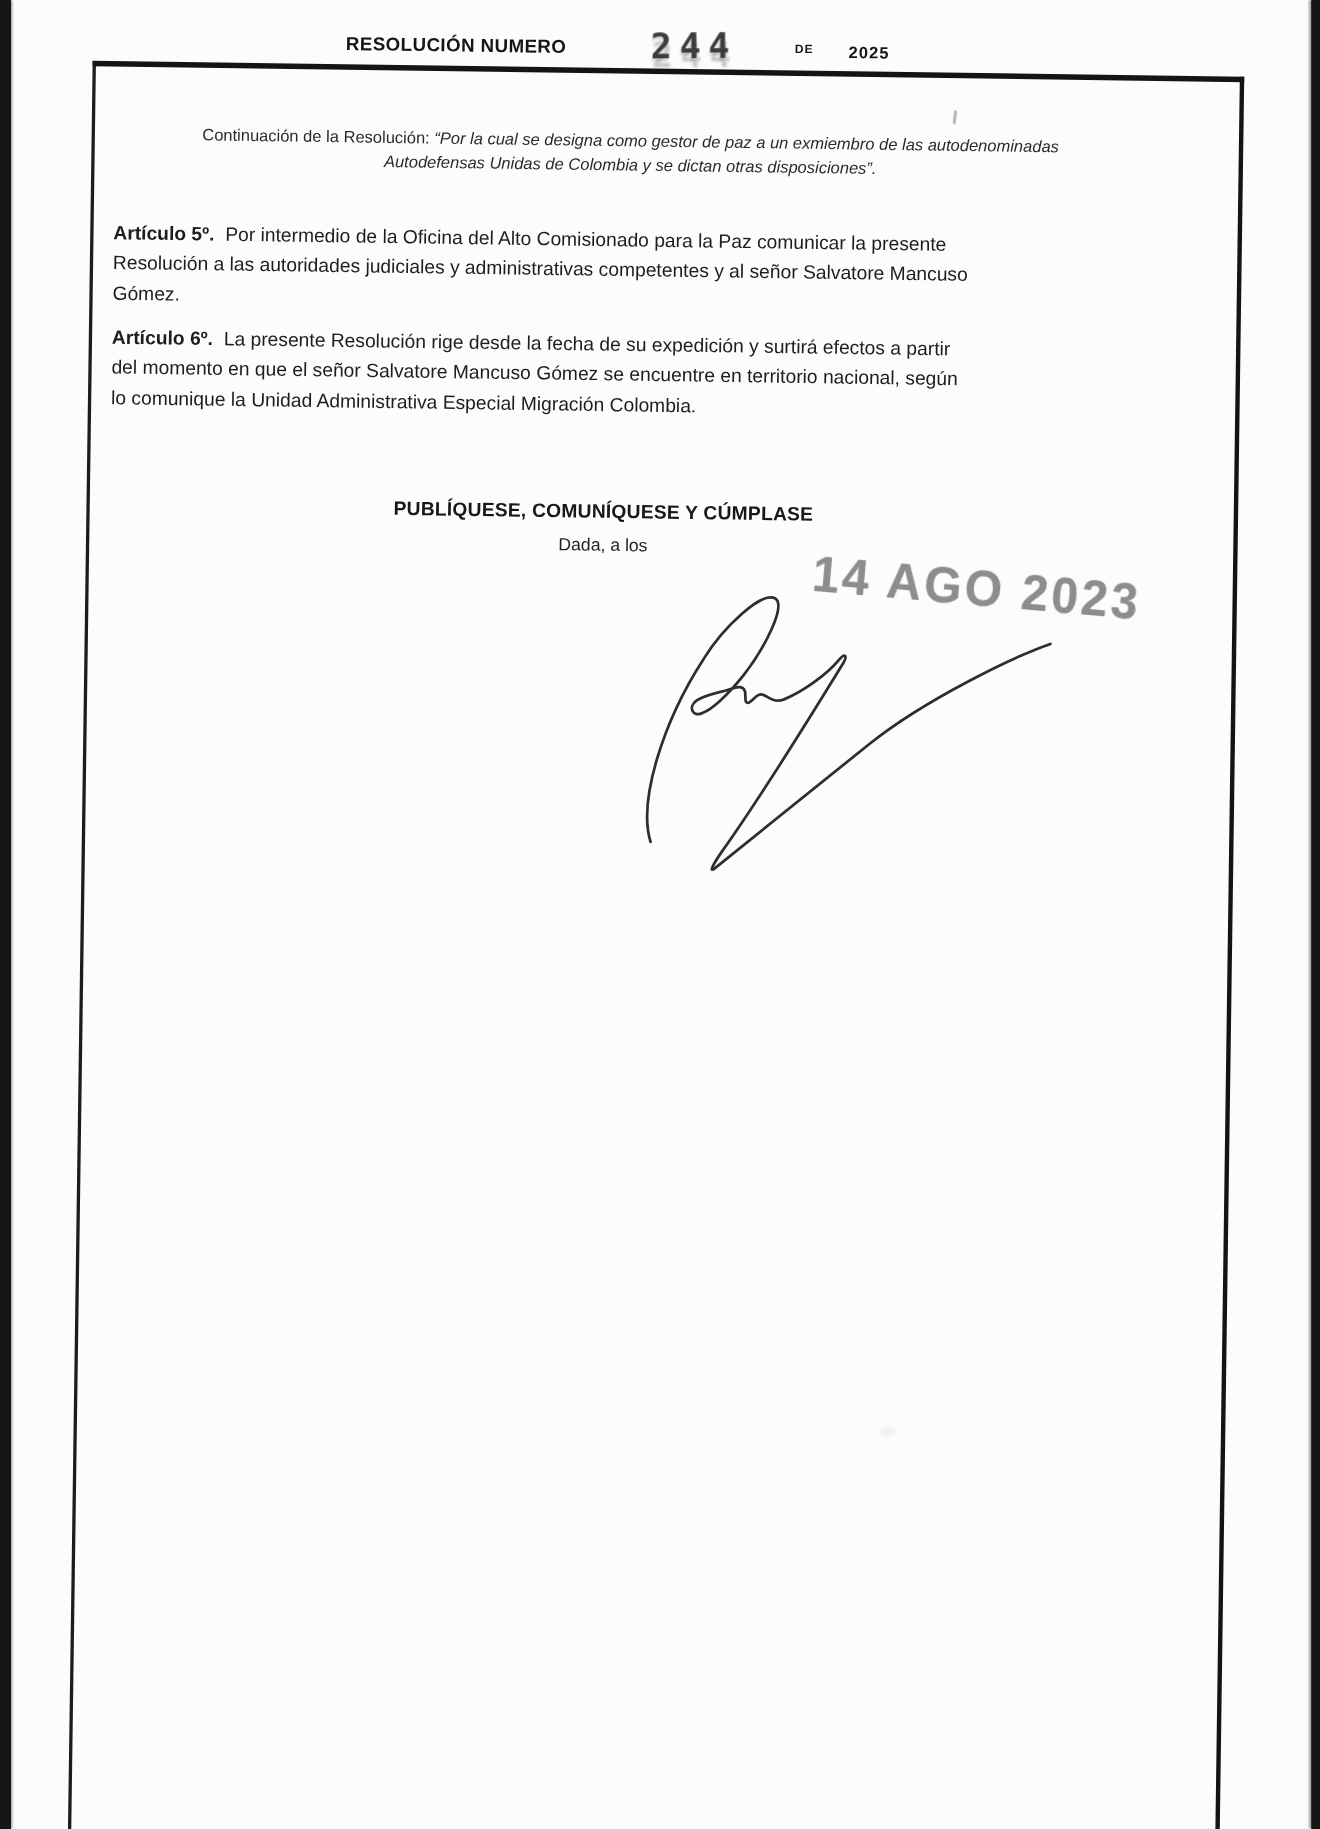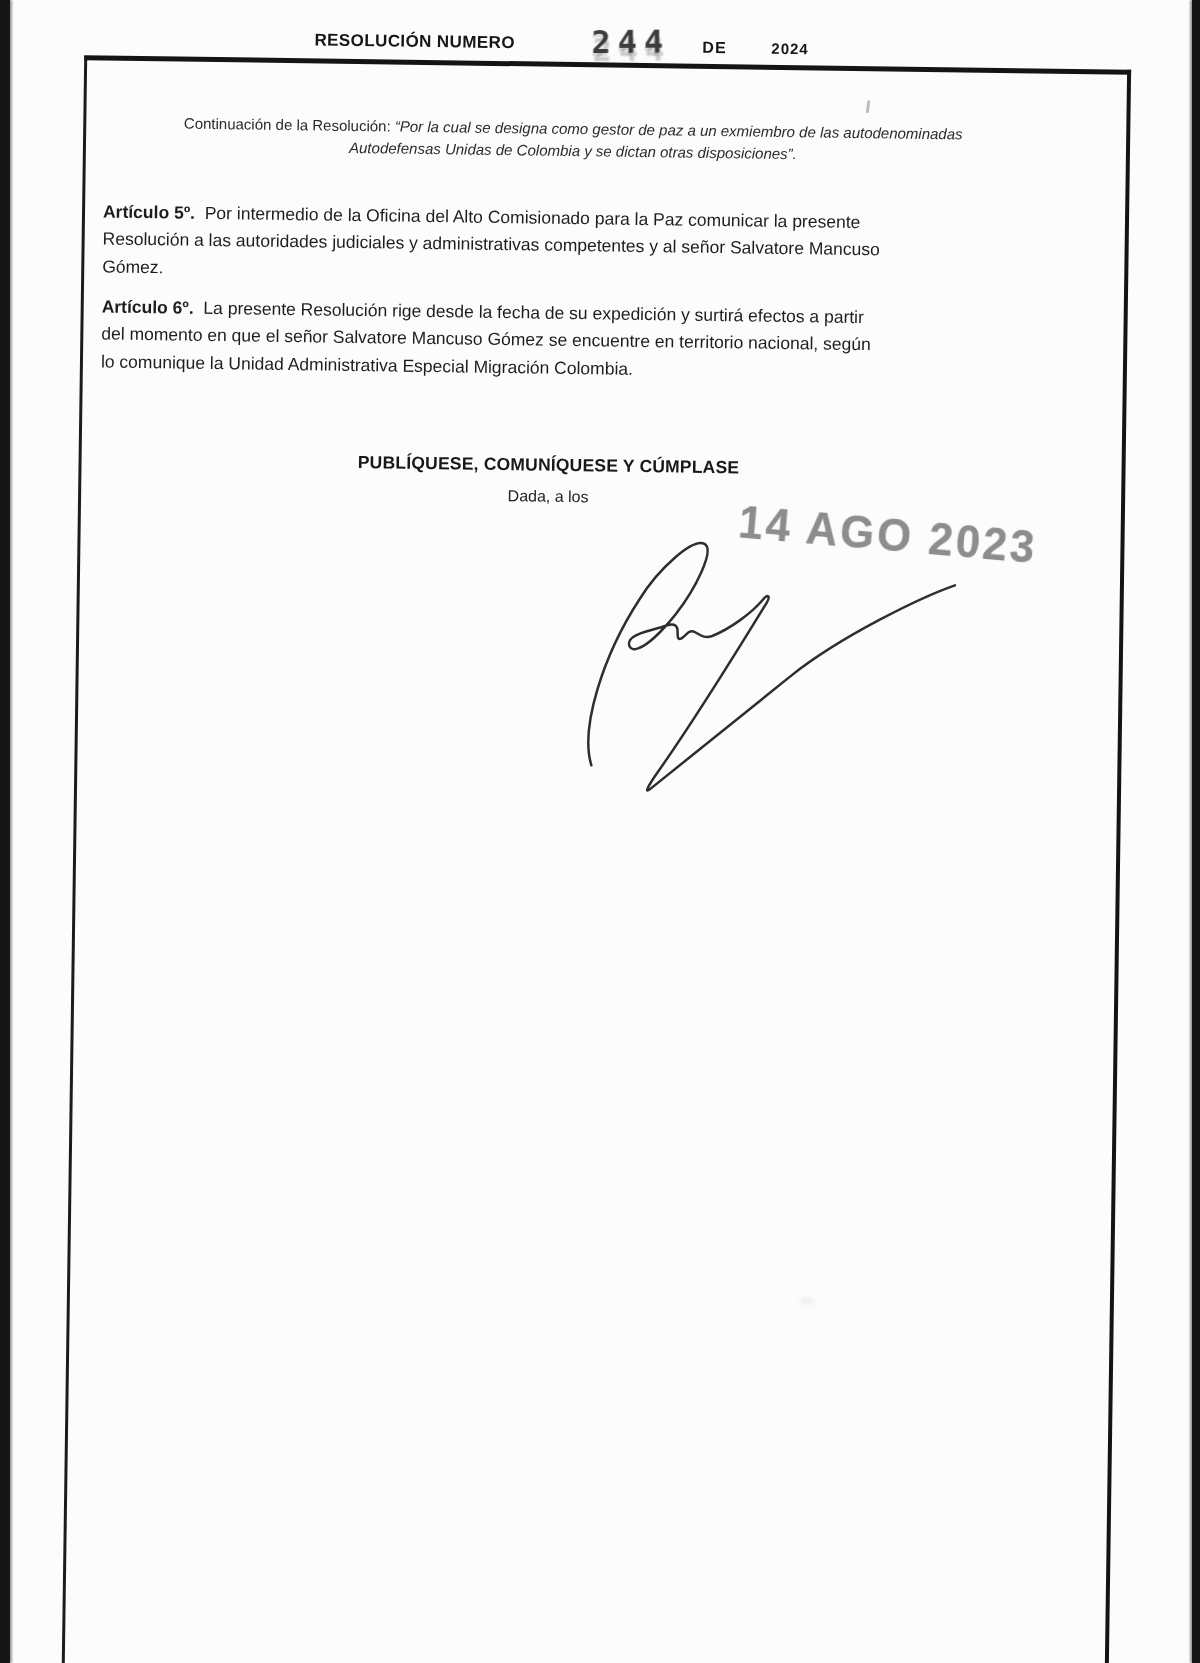--- a/index.html
+++ b/index.html
@@ -23,21 +23,21 @@
     font-size:17px;font-weight:bold;letter-spacing:.4px;color:#161616;
   }
   .res-number{
     position:absolute;left:592px;top:14px;
     font-family:"DejaVu Sans Mono",monospace;
     font-size:32px;font-weight:bold;letter-spacing:7px;color:#3d3d3d;
     transform:rotate(-1.2deg);
     text-shadow:1px 8px 2px rgba(70,70,70,.28), -1px 3px 1px rgba(70,70,70,.18);
     filter:blur(.2px);
   }
-  .res-de{position:absolute;left:703px;top:29px;font-size:16px;font-weight:bold;letter-spacing:1px;color:#161616;}
+  .res-de{position:absolute;left:723px;top:29px;font-size:11px;font-weight:bold;letter-spacing:1px;color:#161616;}
   .res-year{position:absolute;left:772px;top:29px;font-size:15px;font-weight:bold;letter-spacing:1px;color:#161616;}
 
   .doc-box{
     position:absolute;left:85px;top:54px;width:1040px;height:1800px;
     border-top:5px solid #141414;
     border-left:3px solid #1c1c1c;
     border-right:4px solid #141414;
     background:transparent;
   }
 
@@ -89,21 +89,21 @@
 <body>
 
 <div class="edge-strip edge-left"></div>
 <div class="edge-strip edge-right"></div>
 
 <div class="rot">
 
   <span class="res-title">RESOLUCIÓN NUMERO</span>
   <span class="res-number">244</span>
   <span class="res-de">DE</span>
-  <span class="res-year">2024</span>
+  <span class="res-year">2025</span>
 
   <div class="doc-box"></div>
 
   <div class="scan-tick"></div>
   <div class="scan-smudge"></div>
 
   <div class="continuation">
     <div><span>Continuación de la Resolución: </span><span class="quote">“Por la cual se designa como gestor de paz a un exmiembro de las autodenominadas</span></div>
     <div class="quote">Autodefensas Unidas de Colombia y se dictan otras disposiciones”.</div>
   </div>

